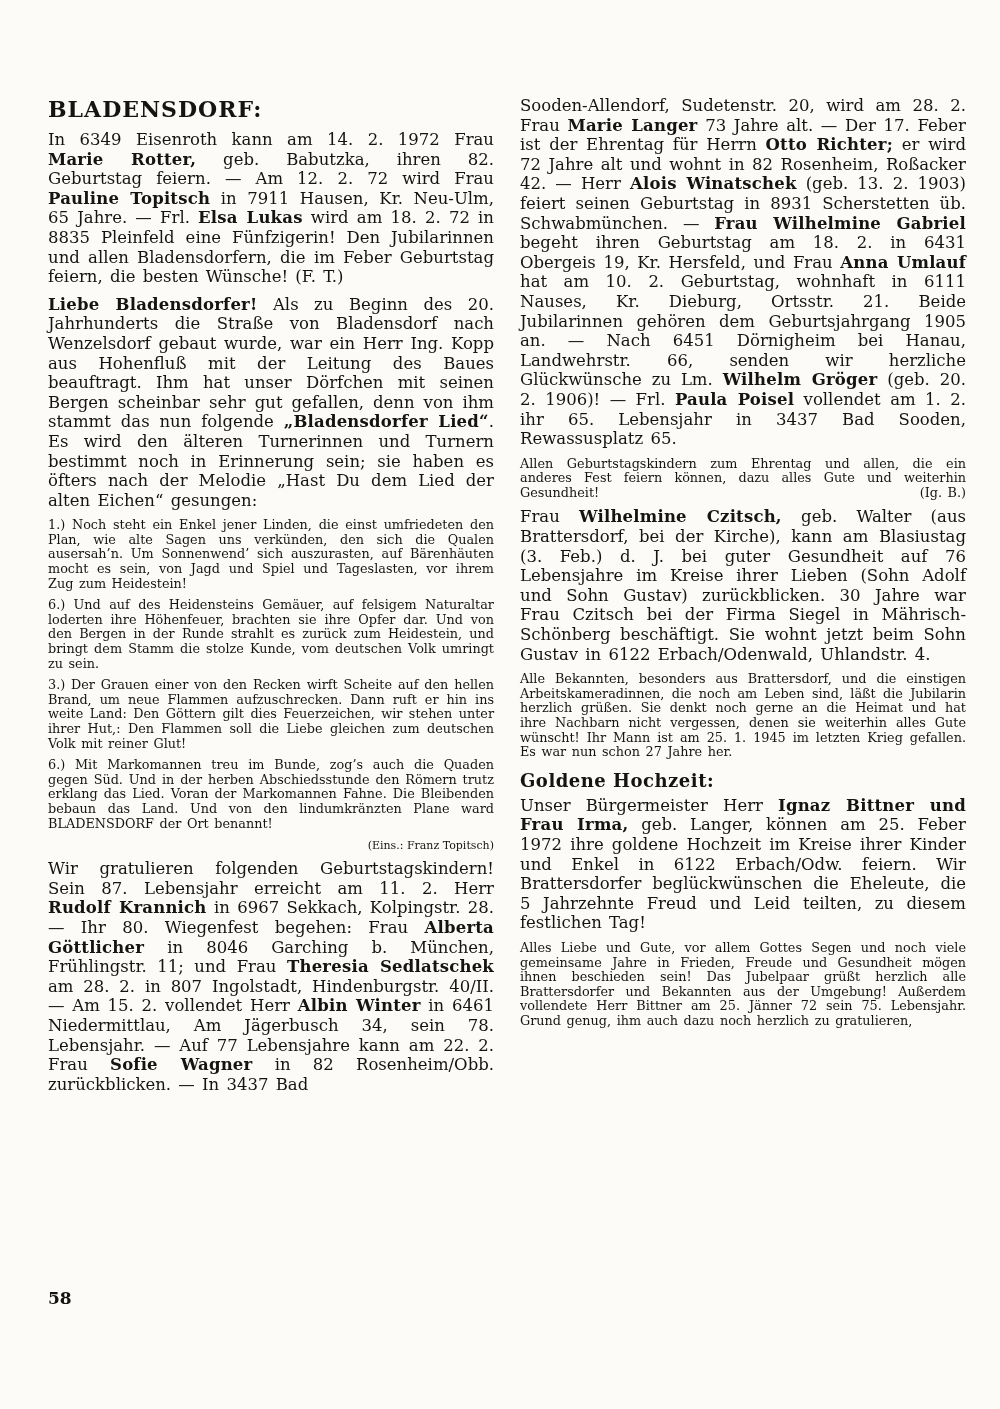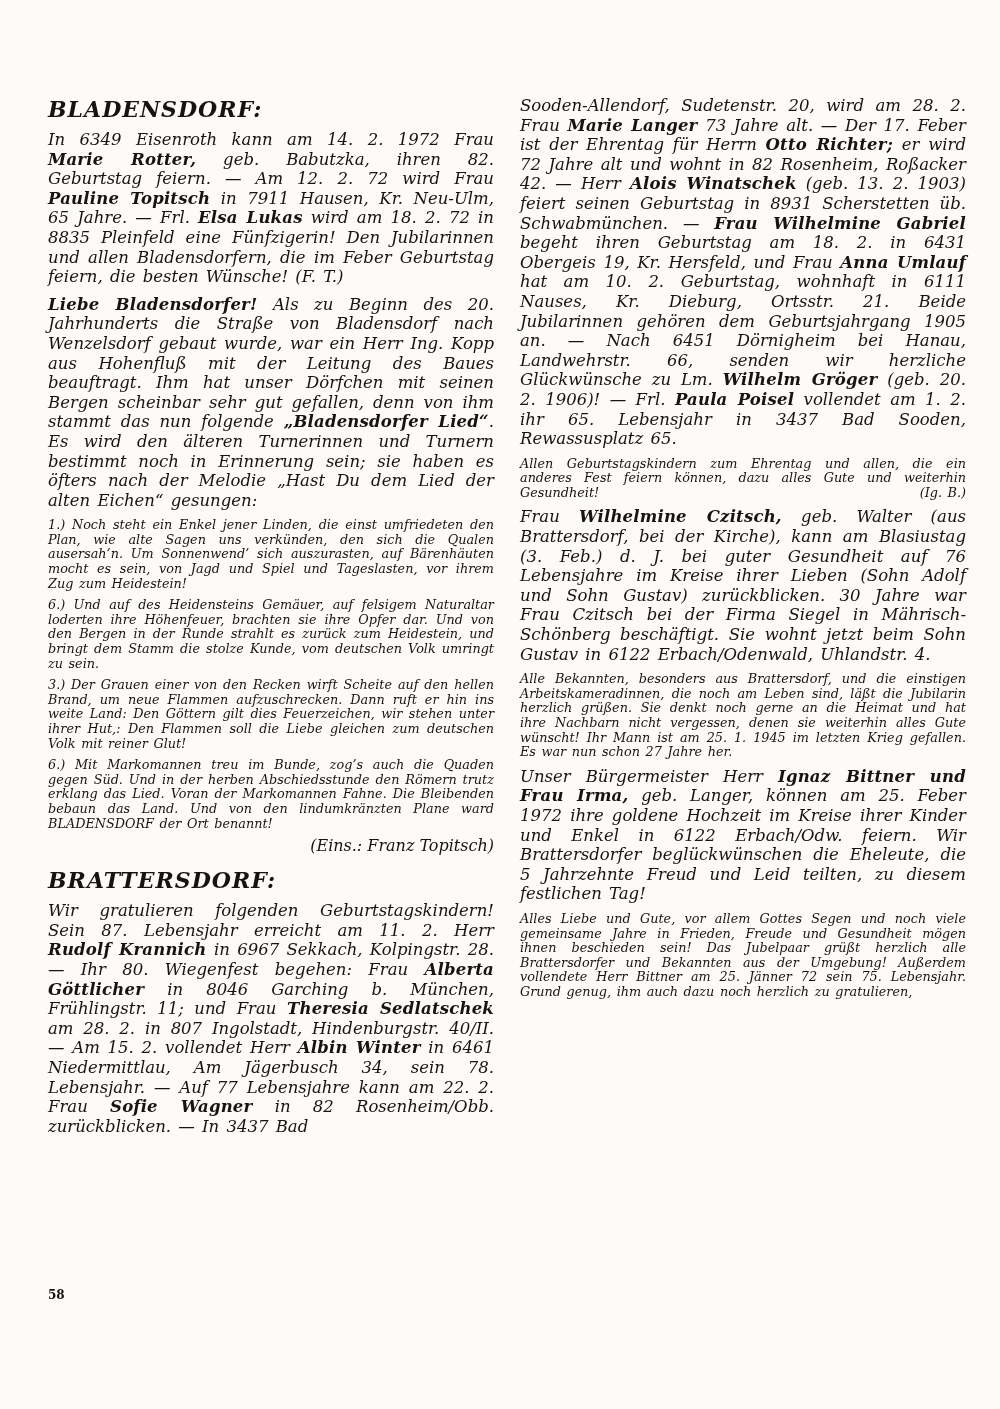--- a/index.html
+++ b/index.html
@@ -12,21 +12,20 @@
     position: relative;
     overflow: hidden;
   }
   .page {
     position: absolute;
     top: 96px; left: 48px; right: 34px;
   }
   .columns {
     display: flex;
     gap: 26px;
-    font-style: italic;
   }
   .column {
     flex: 1 1 0;
     min-width: 0;
   }
   .column > :first-child { margin-top: 0; }
   .heading {
     font-size: 22px;
     font-weight: bold;
     letter-spacing: 1px;
@@ -47,55 +46,55 @@
   }
   .small-text {
     font-size: 12.8px;
     line-height: 14.6px;
     text-align: justify;
     word-spacing: 1.5px;
     margin: 0 0 7px 0;
   }
   .small-text b, .body-text b { letter-spacing: 0.2px; }
   .sign-right {
-    font-size: 16px;
+    font-size: 11px;
     line-height: 15px;
     text-align: right;
     margin: 0 0 6px 0;
   }
   .inline-sign { float: right; }
   .page-number {
     position: absolute;
     top: 1288px;
     left: 48px;
-    font-size: 12px;
+    font-size: 17px;
     font-weight: bold;
   }
 </style>
 </head>
 <body>
 
 <div class="page">
   <div class="columns">
     <div class="column">
         <h2 class="heading"><span>BLADENSDORF:</span></h2>
         <p class="body-text"><span>In 6349 Eisenroth kann am 14. 2. 1972 Frau </span><b>Marie Rotter,</b><span> geb. Babutzka, ihren 82. Geburtstag feiern. — Am 12. 2. 72 wird Frau </span><b>Pauline Topitsch</b><span> in 7911 Hausen, Kr. Neu-Ulm, 65 Jahre. — Frl. </span><b>Elsa Lukas</b><span> wird am 18. 2. 72 in 8835 Pleinfeld eine Fünfzigerin! Den Jubilarinnen und allen Bladensdorfern, die im Feber Geburtstag feiern, die besten Wünsche! (F. T.)</span></p>
         <p class="body-text"><b>Liebe Bladensdorfer!</b><span> Als zu Beginn des 20. Jahrhunderts die Straße von Bladensdorf nach Wenzelsdorf gebaut wurde, war ein Herr Ing. Kopp aus Hohenfluß mit der Leitung des Baues beauftragt. Ihm hat unser Dörfchen mit seinen Bergen scheinbar sehr gut gefallen, denn von ihm stammt das nun folgende </span><b>„Bladensdorfer Lied“</b><span>. Es wird den älteren Turnerinnen und Turnern bestimmt noch in Erinnerung sein; sie haben es öfters nach der Melodie „Hast Du dem Lied der alten Eichen“ gesungen:</span></p>
         <p class="small-text"><span>1.) Noch steht ein Enkel jener Linden, die einst umfriedeten den Plan, wie alte Sagen uns verkünden, den sich die Qualen ausersah’n. Um Sonnenwend’ sich auszurasten, auf Bärenhäuten mocht es sein, von Jagd und Spiel und Tageslasten, vor ihrem Zug zum Heidestein!</span></p>
         <p class="small-text"><span>6.) Und auf des Heidensteins Gemäuer, auf felsigem Naturaltar loderten ihre Höhenfeuer, brachten sie ihre Opfer dar. Und von den Bergen in der Runde strahlt es zurück zum Heidestein, und bringt dem Stamm die stolze Kunde, vom deutschen Volk umringt zu sein.</span></p>
         <p class="small-text"><span>3.) Der Grauen einer von den Recken wirft Scheite auf den hellen Brand, um neue Flammen aufzuschrecken. Dann ruft er hin ins weite Land: Den Göttern gilt dies Feuerzeichen, wir stehen unter ihrer Hut,: Den Flammen soll die Liebe gleichen zum deutschen Volk mit reiner Glut!</span></p>
         <p class="small-text"><span>6.) Mit Markomannen treu im Bunde, zog’s auch die Quaden gegen Süd. Und in der herben Abschiedsstunde den Römern trutz erklang das Lied. Voran der Markomannen Fahne. Die Bleibenden bebaun das Land. Und von den lindumkränzten Plane ward BLADENSDORF der Ort benannt!</span></p>
         <div class="sign-right"><span>(Eins.: Franz Topitsch)</span></div>
-        <h2 class="heading"><span>BRATTERSDORF:</span></h2>
         <p class="body-text"><span>Wir gratulieren folgenden Geburtstagskindern! Sein 87. Lebensjahr erreicht am 11. 2. Herr </span><b>Rudolf Krannich</b><span> in 6967 Sekkach, Kolpingstr. 28. — Ihr 80. Wiegenfest begehen: Frau </span><b>Alberta Göttlicher</b><span> in 8046 Garching b. München, Frühlingstr. 11; und Frau </span><b>Theresia Sedlatschek</b><span> am 28. 2. in 807 Ingolstadt, Hindenburgstr. 40/II. — Am 15. 2. vollendet Herr </span><b>Albin Winter</b><span> in 6461 Niedermittlau, Am Jägerbusch 34, sein 78. Lebensjahr. — Auf 77 Lebensjahre kann am 22. 2. Frau </span><b>Sofie Wagner</b><span> in 82 Rosenheim/Obb. zurückblicken. — In 3437 Bad</span></p>
       </div>
     <div class="column">
         <p class="body-text"><span>Sooden-Allendorf, Sudetenstr. 20, wird am 28. 2. Frau </span><b>Marie Langer</b><span> 73 Jahre alt. — Der 17. Feber ist der Ehrentag für Herrn </span><b>Otto Richter;</b><span> er wird 72 Jahre alt und wohnt in 82 Rosenheim, Roßacker 42. — Herr </span><b>Alois Winatschek</b><span> (geb. 13. 2. 1903) feiert seinen Geburtstag in 8931 Scherstetten üb. Schwabmünchen. — </span><b>Frau Wilhelmine Gabriel</b><span> begeht ihren Geburtstag am 18. 2. in 6431 Obergeis 19, Kr. Hersfeld, und Frau </span><b>Anna Umlauf</b><span> hat am 10. 2. Geburtstag, wohnhaft in 6111 Nauses, Kr. Dieburg, Ortsstr. 21. Beide Jubilarinnen gehören dem Geburtsjahrgang 1905 an. — Nach 6451 Dörnigheim bei Hanau, Landwehrstr. 66, senden wir herzliche Glückwünsche zu Lm. </span><b>Wilhelm Gröger</b><span> (geb. 20. 2. 1906)! — Frl. </span><b>Paula Poisel</b><span> vollendet am 1. 2. ihr 65. Lebensjahr in 3437 Bad Sooden, Rewassusplatz 65.</span></p>
         <p class="small-text"><span>Allen Geburtstagskindern zum Ehrentag und allen, die ein anderes Fest feiern können, dazu alles Gute und weiterhin Gesundheit! </span><span class="inline-sign">(Ig. B.)</span></p>
         <p class="body-text"><span>Frau </span><b>Wilhelmine Czitsch,</b><span> geb. Walter (aus Brattersdorf, bei der Kirche), kann am Blasiustag (3. Feb.) d. J. bei guter Gesundheit auf 76 Lebensjahre im Kreise ihrer Lieben (Sohn Adolf und Sohn Gustav) zurückblicken. 30 Jahre war Frau Czitsch bei der Firma Siegel in Mährisch-Schönberg beschäftigt. Sie wohnt jetzt beim Sohn Gustav in 6122 Erbach/Odenwald, Uhlandstr. 4.</span></p>
         <p class="small-text"><span>Alle Bekannten, besonders aus Brattersdorf, und die einstigen Arbeitskameradinnen, die noch am Leben sind, läßt die Jubilarin herzlich grüßen. Sie denkt noch gerne an die Heimat und hat ihre Nachbarn nicht vergessen, denen sie weiterhin alles Gute wünscht! Ihr Mann ist am 25. 1. 1945 im letzten Krieg gefallen. Es war nun schon 27 Jahre her.</span></p>
+        <h3 class="subheading"><span>Goldene Hochzeit:</span></h3>
         <p class="body-text"><span>Unser Bürgermeister Herr </span><b>Ignaz Bittner und Frau Irma,</b><span> geb. Langer, können am 25. Feber 1972 ihre goldene Hochzeit im Kreise ihrer Kinder und Enkel in 6122 Erbach/Odw. feiern. Wir Brattersdorfer beglückwünschen die Eheleute, die 5 Jahrzehnte Freud und Leid teilten, zu diesem festlichen Tag!</span></p>
         <p class="small-text"><span>Alles Liebe und Gute, vor allem Gottes Segen und noch viele gemeinsame Jahre in Frieden, Freude und Gesundheit mögen ihnen beschieden sein! Das Jubelpaar grüßt herzlich alle Brattersdorfer und Bekannten aus der Umgebung! Außerdem vollendete Herr Bittner am 25. Jänner 72 sein 75. Lebensjahr. Grund genug, ihm auch dazu noch herzlich zu gratulieren,</span></p>
       </div>
   </div>
 </div>
 
 <div class="page-number">58</div>
 
 </body></html>

